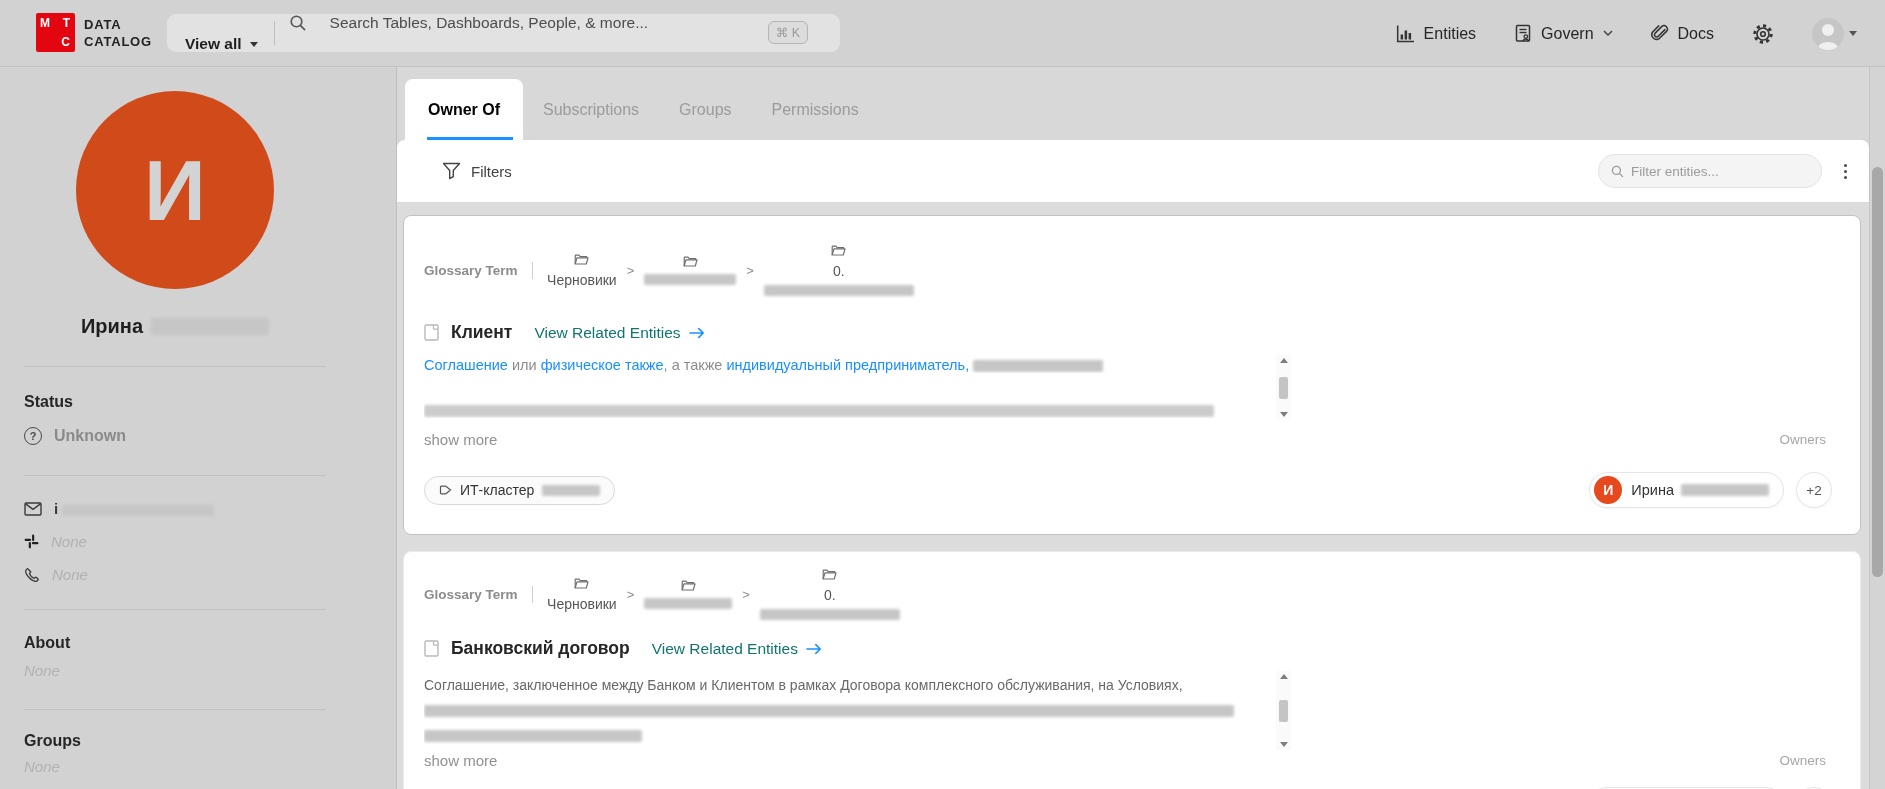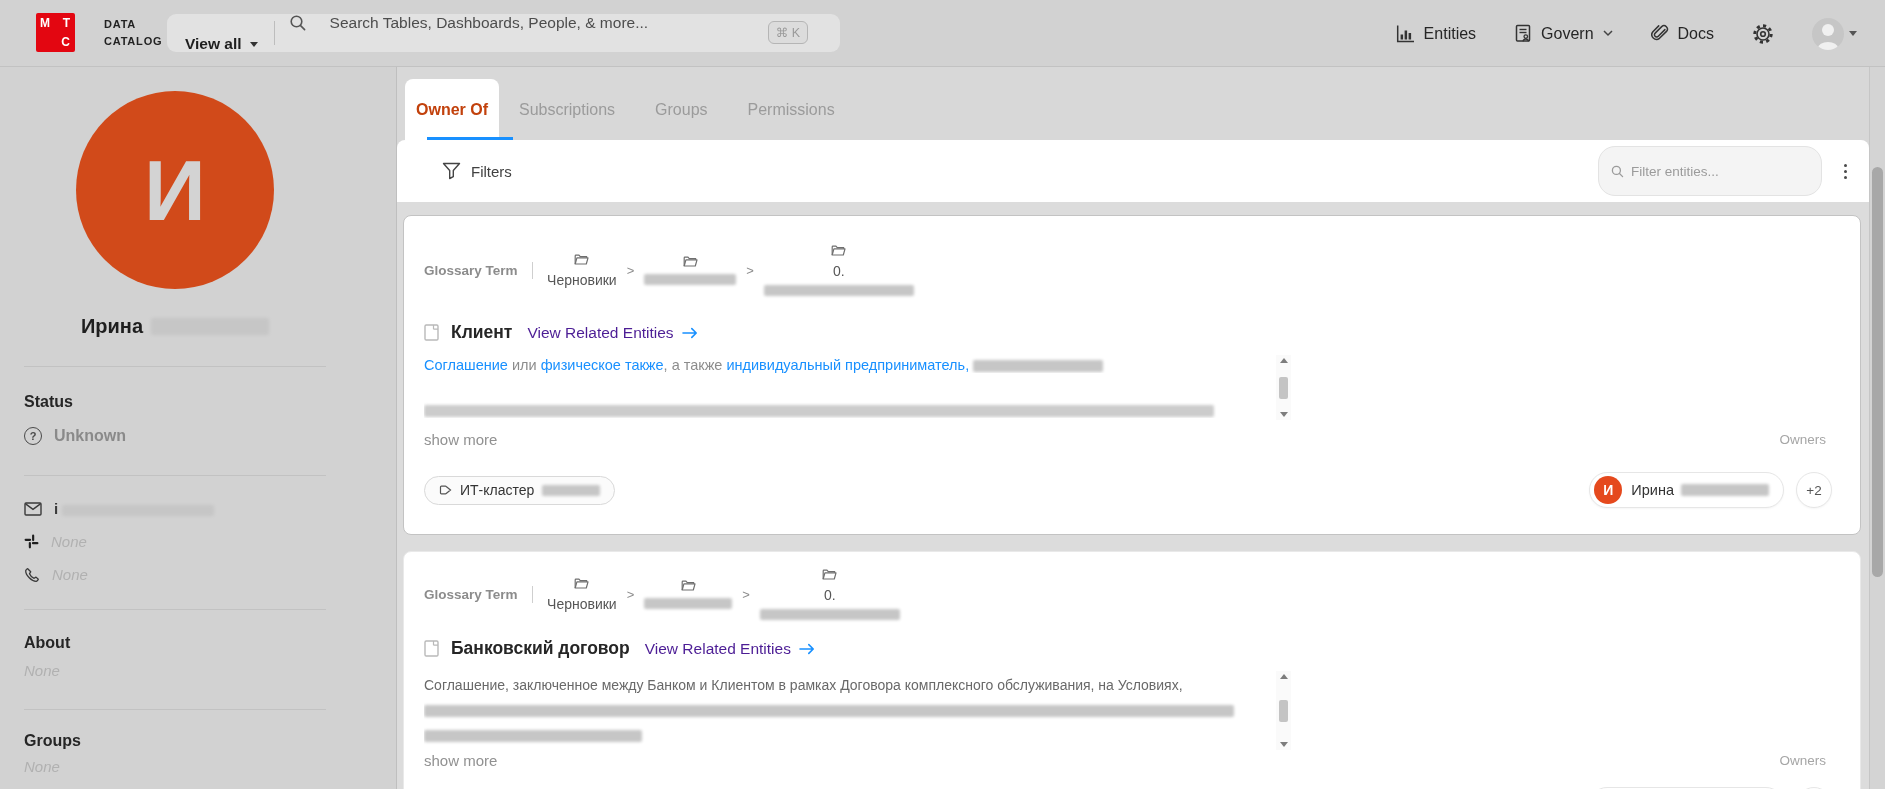--- a/index.html
+++ b/index.html
@@ -6,21 +6,21 @@
   html,body { width:1885px; height:789px; overflow:hidden; }
   body { font-family:"Liberation Sans", sans-serif; color:#2b2b2b; }
   .page { position:relative; width:1885px; height:789px; background:#d8d8d8; overflow:hidden; }
 
   
   .topbar { position:absolute; top:0; left:0; width:1885px; height:67px; background:#d2d2d2; border-bottom:1px solid #c2c2c2; z-index:40; }
   .logo { position:absolute; left:36px; top:13px; display:flex; align-items:center; gap:9px; }
   .logo-square { position:relative; width:39px; height:39px; background:#e30611; border-radius:2px; }
   .logo-square span { position:absolute; color:#fff; font-weight:bold; font-size:12px; }
   .lg-m { left:4px; top:3px; } .lg-t { right:5px; top:3px; } .lg-c { right:5px; bottom:3px; }
-  .logo-text { font-size:11px; font-weight:bold; color:#222; letter-spacing:0.8px; line-height:17px;margin-left:20px; }
+  .logo-text { font-size:13px; font-weight:bold; color:#222; letter-spacing:0.8px; line-height:17px; }
   .searchbar { position:absolute; left:167px; top:14px; width:673px; height:38px; background:#e2e2e2; border-radius:9px; display:flex; align-items:center; }
   .view-all { display:flex; align-items:center; gap:8px; padding:0 16px 0 18px; cursor:pointer; height:100%;margin-top:22px; }
   .view-all-label { font-size:15.5px; font-weight:bold; color:#1f1f1f; }
   .tri-down { width:0; height:0; border-left:4.5px solid transparent; border-right:4.5px solid transparent; border-top:5.5px solid #333; }
   .search-divider { width:1px; height:24px; background:#bdbdbd; }
   .search-main { flex:1; display:flex; align-items:flex-start; gap:23px; padding-left:14px; position:relative; height:100%; }
   .search-input { flex:1; border:none; outline:none; background:transparent; font-size:15.5px; color:#333; font-family:"Liberation Sans",sans-serif; }
   .search-input::placeholder { color:#4d4d4d; opacity:1; }
   .kbd-badge { position:absolute; right:32px; top:7px; border:1px solid #b5b5b5; border-radius:6px; padding:3px 7px; font-size:12.5px; color:#9a9a9a; background:#dcdcdc; }
   .topnav { position:absolute; right:28px; top:0; height:67px; display:flex; align-items:center; gap:38px; }
@@ -48,46 +48,46 @@
   .sb-none { margin-top:10px; font-style:italic; color:#b1b1b1; font-size:15px; }
   .email-prefix { font-weight:bold; }
 
   
   .rx { display:inline-block; height:11px; background:#c6c6c6; border-radius:2px; filter:blur(1.8px); vertical-align:middle; }
 
   
   .main { position:absolute; left:397px; right:16px; top:67px; bottom:0; background:#d8d8d8; }
   .tabs-row { position:relative; height:73px; display:flex; align-items:flex-end; padding-left:8px; z-index:5; }
   .tab { height:61px; line-height:61px; padding:0 20px; font-size:16px; color:#9b9b9b; cursor:pointer; white-space:nowrap; }
-  .tab.active { position:relative; background:#ffffff; border-radius:8px 8px 0 0; color:#c2410c; font-weight:bold; padding:0 11px; }
+  .tab.active { position:relative; background:#ffffff; border-radius:8px 8px 0 0; color:#000000; font-weight:bold; padding:0 23px; }
   .tab-ink { position:absolute; bottom:0; left:22px; width:86px; height:3px; background:#1890ff; }
   .panel { position:absolute; top:73px; left:0; right:0; bottom:0; background:#ffffff; border-radius:8px 8px 0 0; }
   .filters-row { height:62px; display:flex; align-items:center; padding:0 14px 0 45px; }
   .filters-btn { display:flex; align-items:center; gap:10px; cursor:pointer; }
   .filters-label { font-size:15px; color:#414141; }
   .filters-spacer { flex:1; }
-  .filter-input-wrap { width:224px; height:50px; background:#f4f4f4; border:1px solid #e3e3e3; border-radius:17px; display:flex; align-items:center; gap:7px; padding:0 12px; }
+  .filter-input-wrap { width:224px; height:34px; background:#f4f4f4; border:1px solid #e3e3e3; border-radius:17px; display:flex; align-items:center; gap:7px; padding:0 12px; }
   .filter-input { flex:1; border:none; outline:none; background:transparent; font-size:13.5px; color:#444; font-family:"Liberation Sans",sans-serif; min-width:0; }
   .filter-input::placeholder { color:#9b9b9b; opacity:1; }
   .kebab { margin-left:13px; width:20px; height:34px; display:flex; flex-direction:column; align-items:center; justify-content:center; gap:3px; cursor:pointer; }
   .kebab i { width:3px; height:3px; border-radius:50%; background:#4a4a4a; }
 
   .list { position:absolute; top:62px; left:0; right:0; bottom:0; background:#dcdcdc; padding:13px 8px 0 6px; overflow:hidden; }
   .card { background:#ffffff; border-radius:8px; padding:28px 18px 26px 20px; }
   .card.selected { border:1px solid #c3c3c3; }
   .card.plain { border:1px solid #e9e9e9; padding-top:16px; padding-bottom:16px; margin-top:16px; }
   .crumb-row { display:flex; align-items:center; gap:10px; }
   .type-label { font-size:13.5px; font-weight:bold; color:#8c8c8c; }
   .crumb-divider { width:1.5px; height:17px; background:#cfcfcf; margin:0 4px; }
   .crumb-item { display:flex; align-items:center; gap:6px; font-size:14px; color:#565656;flex-direction:column; }
   .crumb-sep { color:#8c8c8c; font-size:13px; }
   .title-row { margin-top:26px; display:flex; align-items:center; gap:12px; }
   .card.plain .title-row { margin-top:18px; }
   .card-title { font-size:17.5px; font-weight:bold; color:#262626; }
-  .view-related { margin-left:3px; display:flex; align-items:center; gap:8px; font-size:15.5px; color:#4c1d95; cursor:pointer; }
+  .view-related { margin-left:10px; display:flex; align-items:center; gap:8px; font-size:15.5px; color:#0f766e; cursor:pointer; }
   .desc-box { position:relative; margin-top:14px; width:867px; padding-right:34px; }
   .desc-line { font-size:14.5px; color:#8c8c8c; white-space:nowrap; overflow:hidden; }
   .desc-line a { color:#1890ff; text-decoration:none; }
   .desc-line.l2 { margin-top:29px; }
   .card.plain .desc-line { font-size:14px; color:#696969; line-height:25px; margin-top:0; }
   .mini-scroll { position:absolute; right:0; top:-2px; bottom:-2px; width:15px; display:flex; flex-direction:column; align-items:center; justify-content:space-between; background:#fafafa; }
   .ms-arrow-up { width:0; height:0; border-left:4px solid transparent; border-right:4px solid transparent; border-bottom:5px solid #7d7d7d; margin-top:3px; }
   .ms-arrow-down { width:0; height:0; border-left:4px solid transparent; border-right:4px solid transparent; border-top:5px solid #7d7d7d; margin-bottom:3px; }
   .ms-thumb { width:9px; flex:0 0 auto; height:22px; background:#c4c4c4; border-radius:2px; }
   .showmore-row { margin-top:13px; display:flex; align-items:center; justify-content:space-between; padding-right:16px;text-align:right; }

